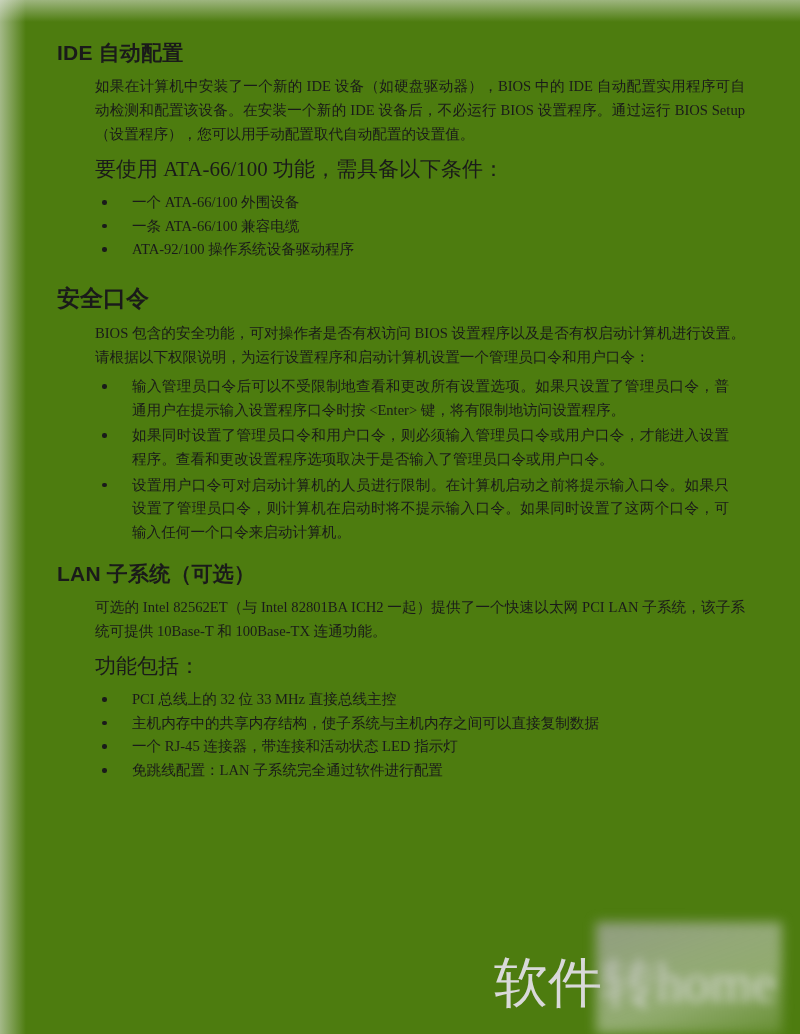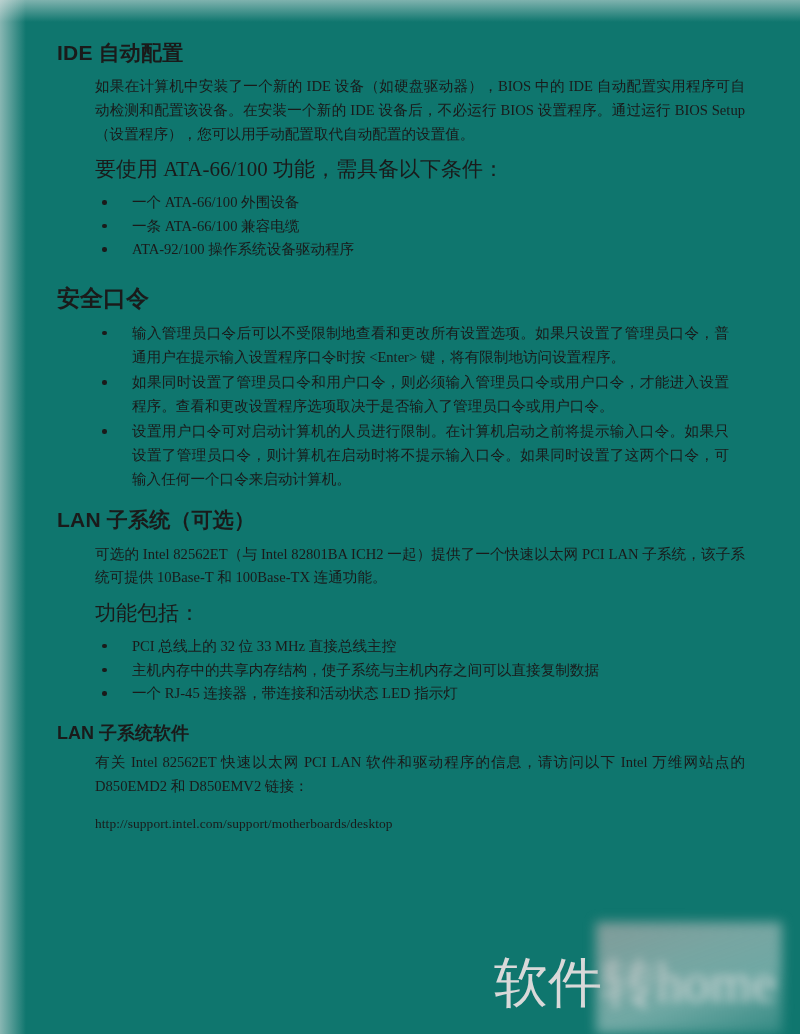--- a/index.html
+++ b/index.html
@@ -5,21 +5,21 @@
 <style>
   html, body {
     margin: 0;
     padding: 0;
     background: #ffffff;
   }
   .page {
     position: relative;
     width: 800px;
     height: 1034px;
-    background: #0f766e;
+    background: #4d7c0f;
     overflow: hidden;
     font-family: "Liberation Serif", "DejaVu Serif", serif;
     color: #1a1a1a;
     box-sizing: border-box;
   }
   
   .page::before {
     content: "";
     position: absolute;
     inset: 0;
@@ -176,20 +176,21 @@
           <li>ATA-92/100 操作系统设备驱动程序</li>
         </ul>
       </div>
     </div>
 
     <div class="spacer-md"></div>
 
     <div class="section">
       <h2 class="h-serif">安全口令</h2>
       <div class="body-block">
+        <p class="para">BIOS 包含的安全功能，可对操作者是否有权访问 BIOS 设置程序以及是否有权启动计算机进行设置。请根据以下权限说明，为运行设置程序和启动计算机设置一个管理员口令和用户口令：</p>
         <ul class="bullets">
           <li>输入管理员口令后可以不受限制地查看和更改所有设置选项。如果只设置了管理员口令，普通用户在提示输入设置程序口令时按 &lt;Enter&gt; 键，将有限制地访问设置程序。</li>
           <li>如果同时设置了管理员口令和用户口令，则必须输入管理员口令或用户口令，才能进入设置程序。查看和更改设置程序选项取决于是否输入了管理员口令或用户口令。</li>
           <li>设置用户口令可对启动计算机的人员进行限制。在计算机启动之前将提示输入口令。如果只设置了管理员口令，则计算机在启动时将不提示输入口令。如果同时设置了这两个口令，可输入任何一个口令来启动计算机。</li>
         </ul>
       </div>
     </div>
 
     <div class="spacer-sm"></div>
 
@@ -198,36 +199,27 @@
         <span>LAN</span>
         <span class="cjk">子系统（可选）</span>
       </h1>
       <div class="body-block">
         <p class="para">可选的 Intel 82562ET（与 Intel 82801BA ICH2 一起）提供了一个快速以太网 PCI LAN 子系统，该子系统可提供 10Base-T 和 100Base-TX 连通功能。</p>
         <p class="lead">功能包括：</p>
         <ul class="bullets tight">
           <li>PCI 总线上的 32 位 33 MHz 直接总线主控</li>
           <li>主机内存中的共享内存结构，使子系统与主机内存之间可以直接复制数据</li>
           <li>一个 RJ-45 连接器，带连接和活动状态 LED 指示灯</li>
+          <li>免跳线配置：LAN 子系统完全通过软件进行配置</li>
         </ul>
       </div>
     </div>
 
     <div class="spacer-sm"></div>
 
-    <div class="section">
-      <h2 class="h-minor">
-        <span>LAN</span>
-        <span class="cjk">子系统软件</span>
-      </h2>
-      <div class="body-block">
-        <p class="para">有关 Intel 82562ET 快速以太网 PCI LAN 软件和驱动程序的信息，请访问以下 Intel 万维网站点的 D850EMD2 和 D850EMV2 链接：</p>
-        <p class="url">http://support.intel.com/support/motherboards/desktop</p>
-      </div>
-    </div>
 
   </div>
 
   <div class="watermark">
     <span>软件</span><span class="wm-blur">转home</span>
   </div>
   <div class="wm-smudge"></div>
 
 </div>
 

